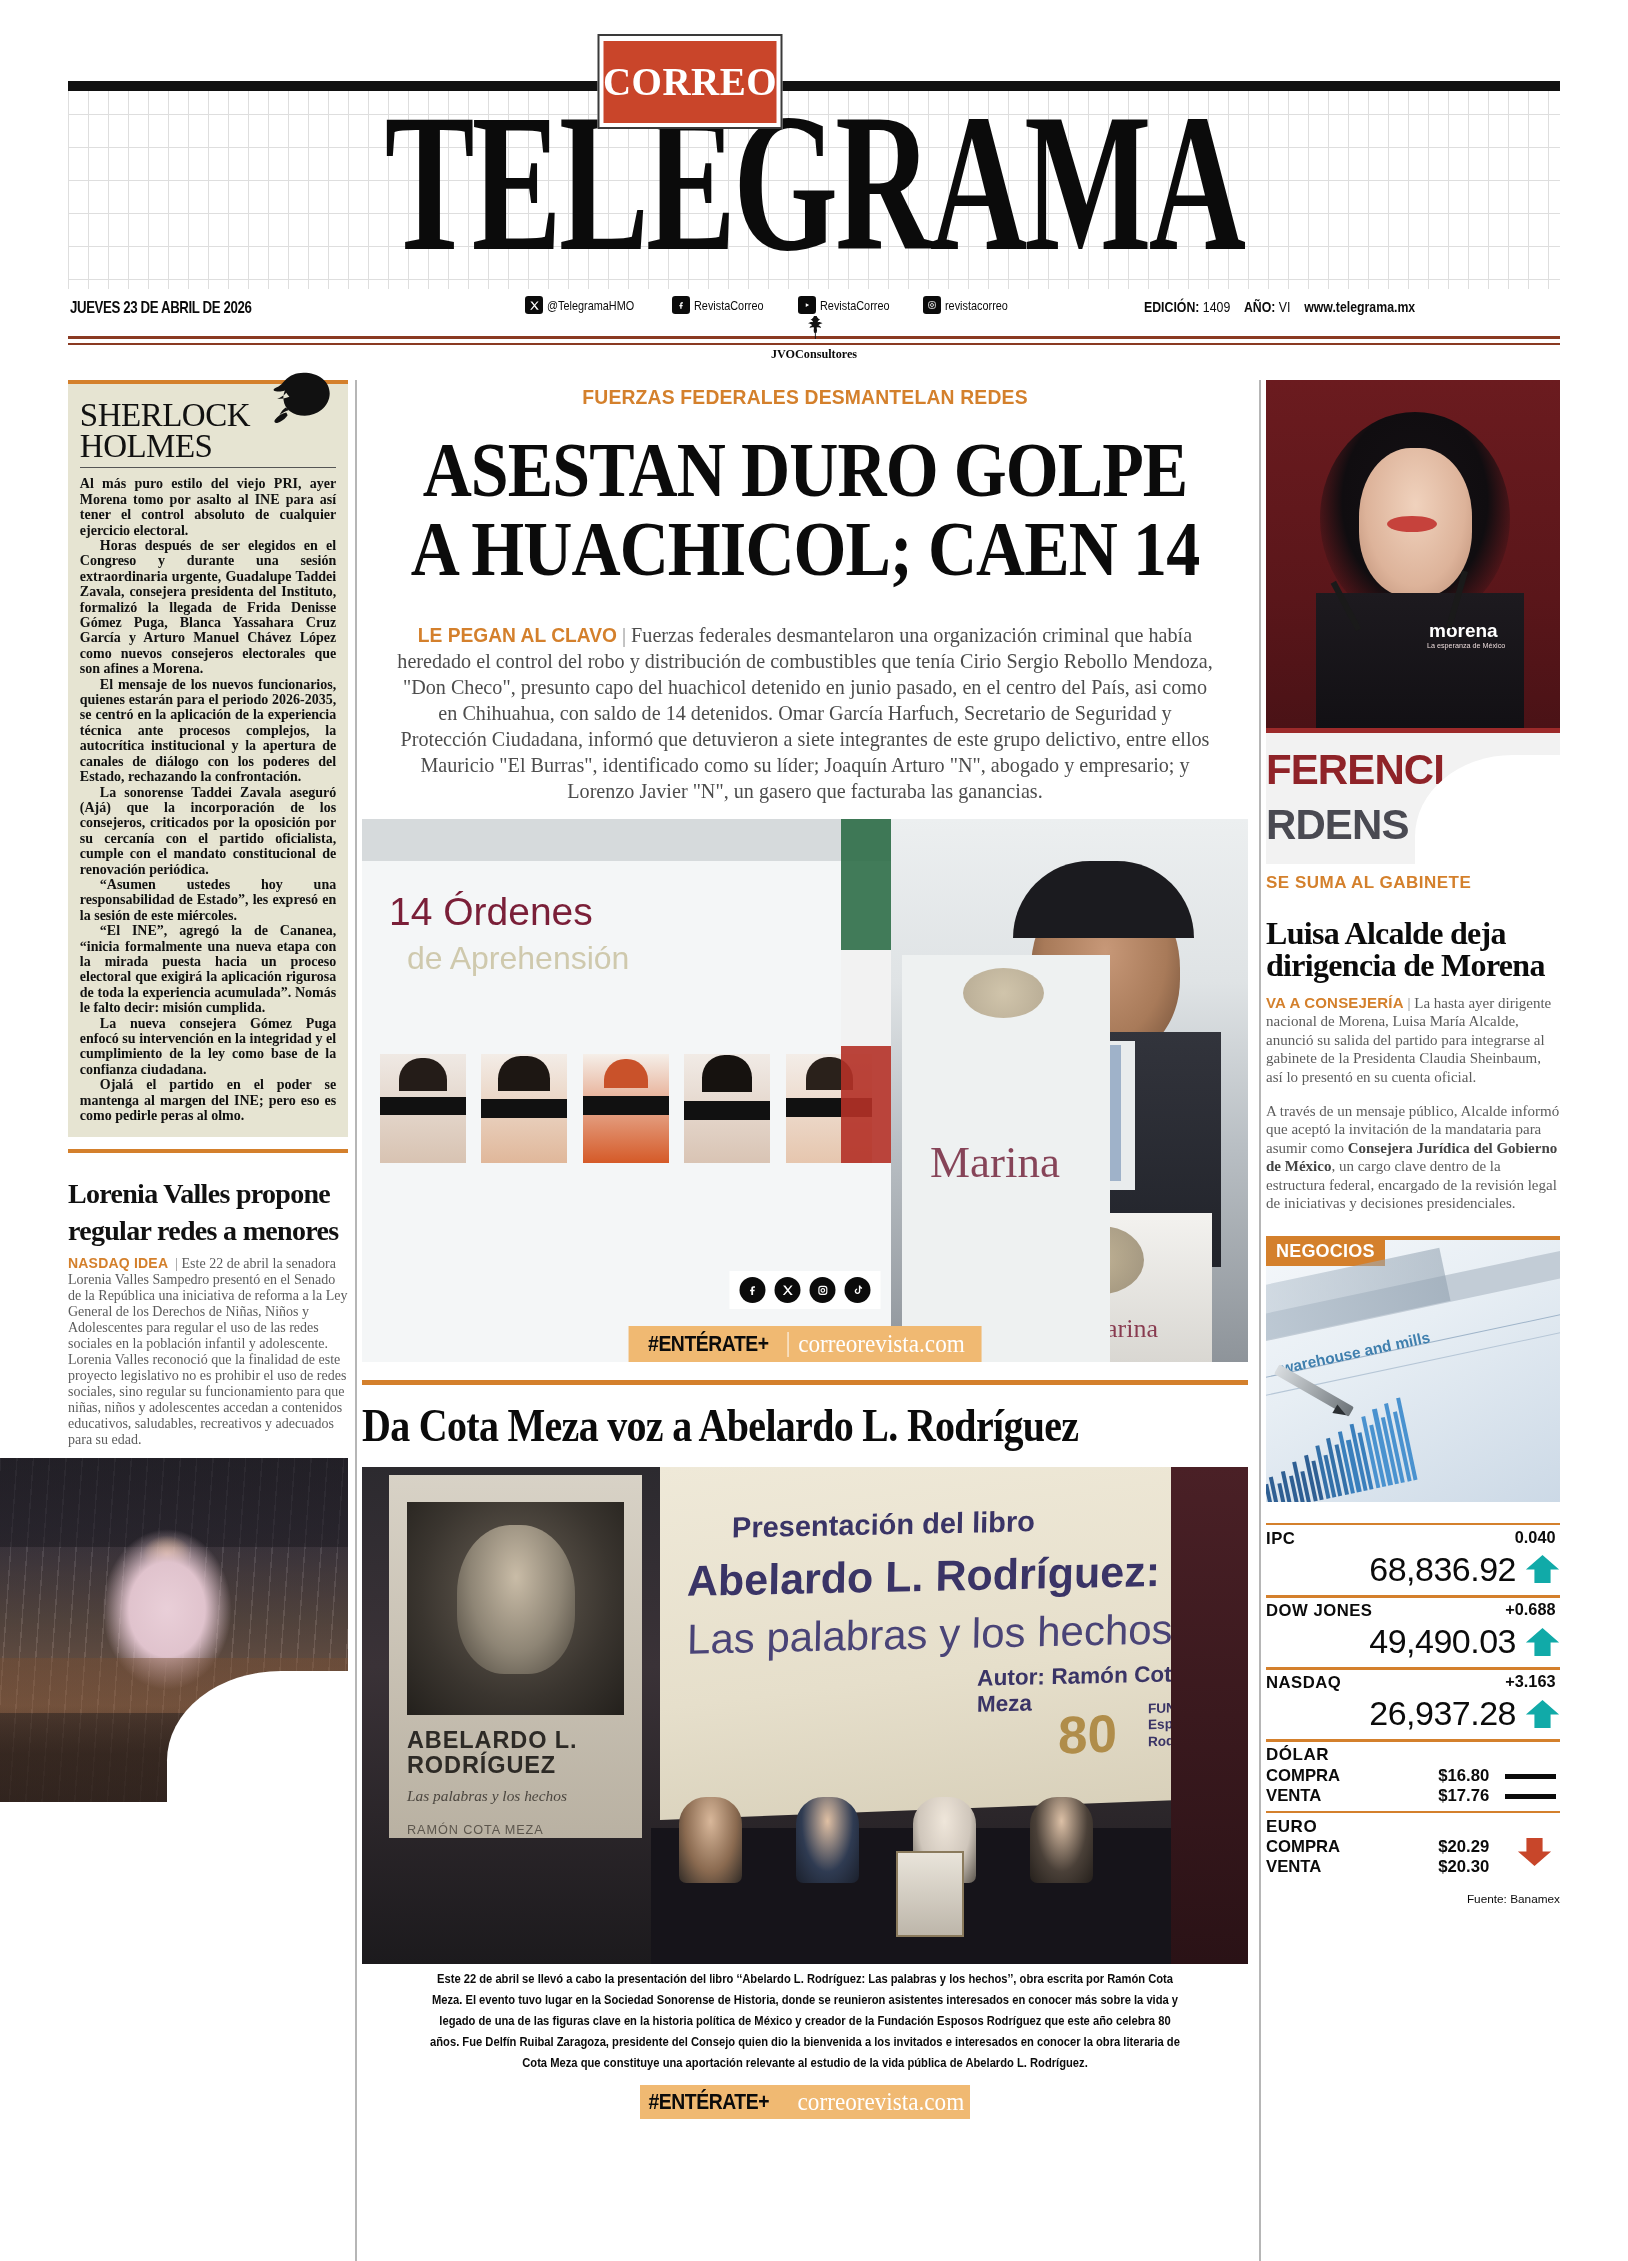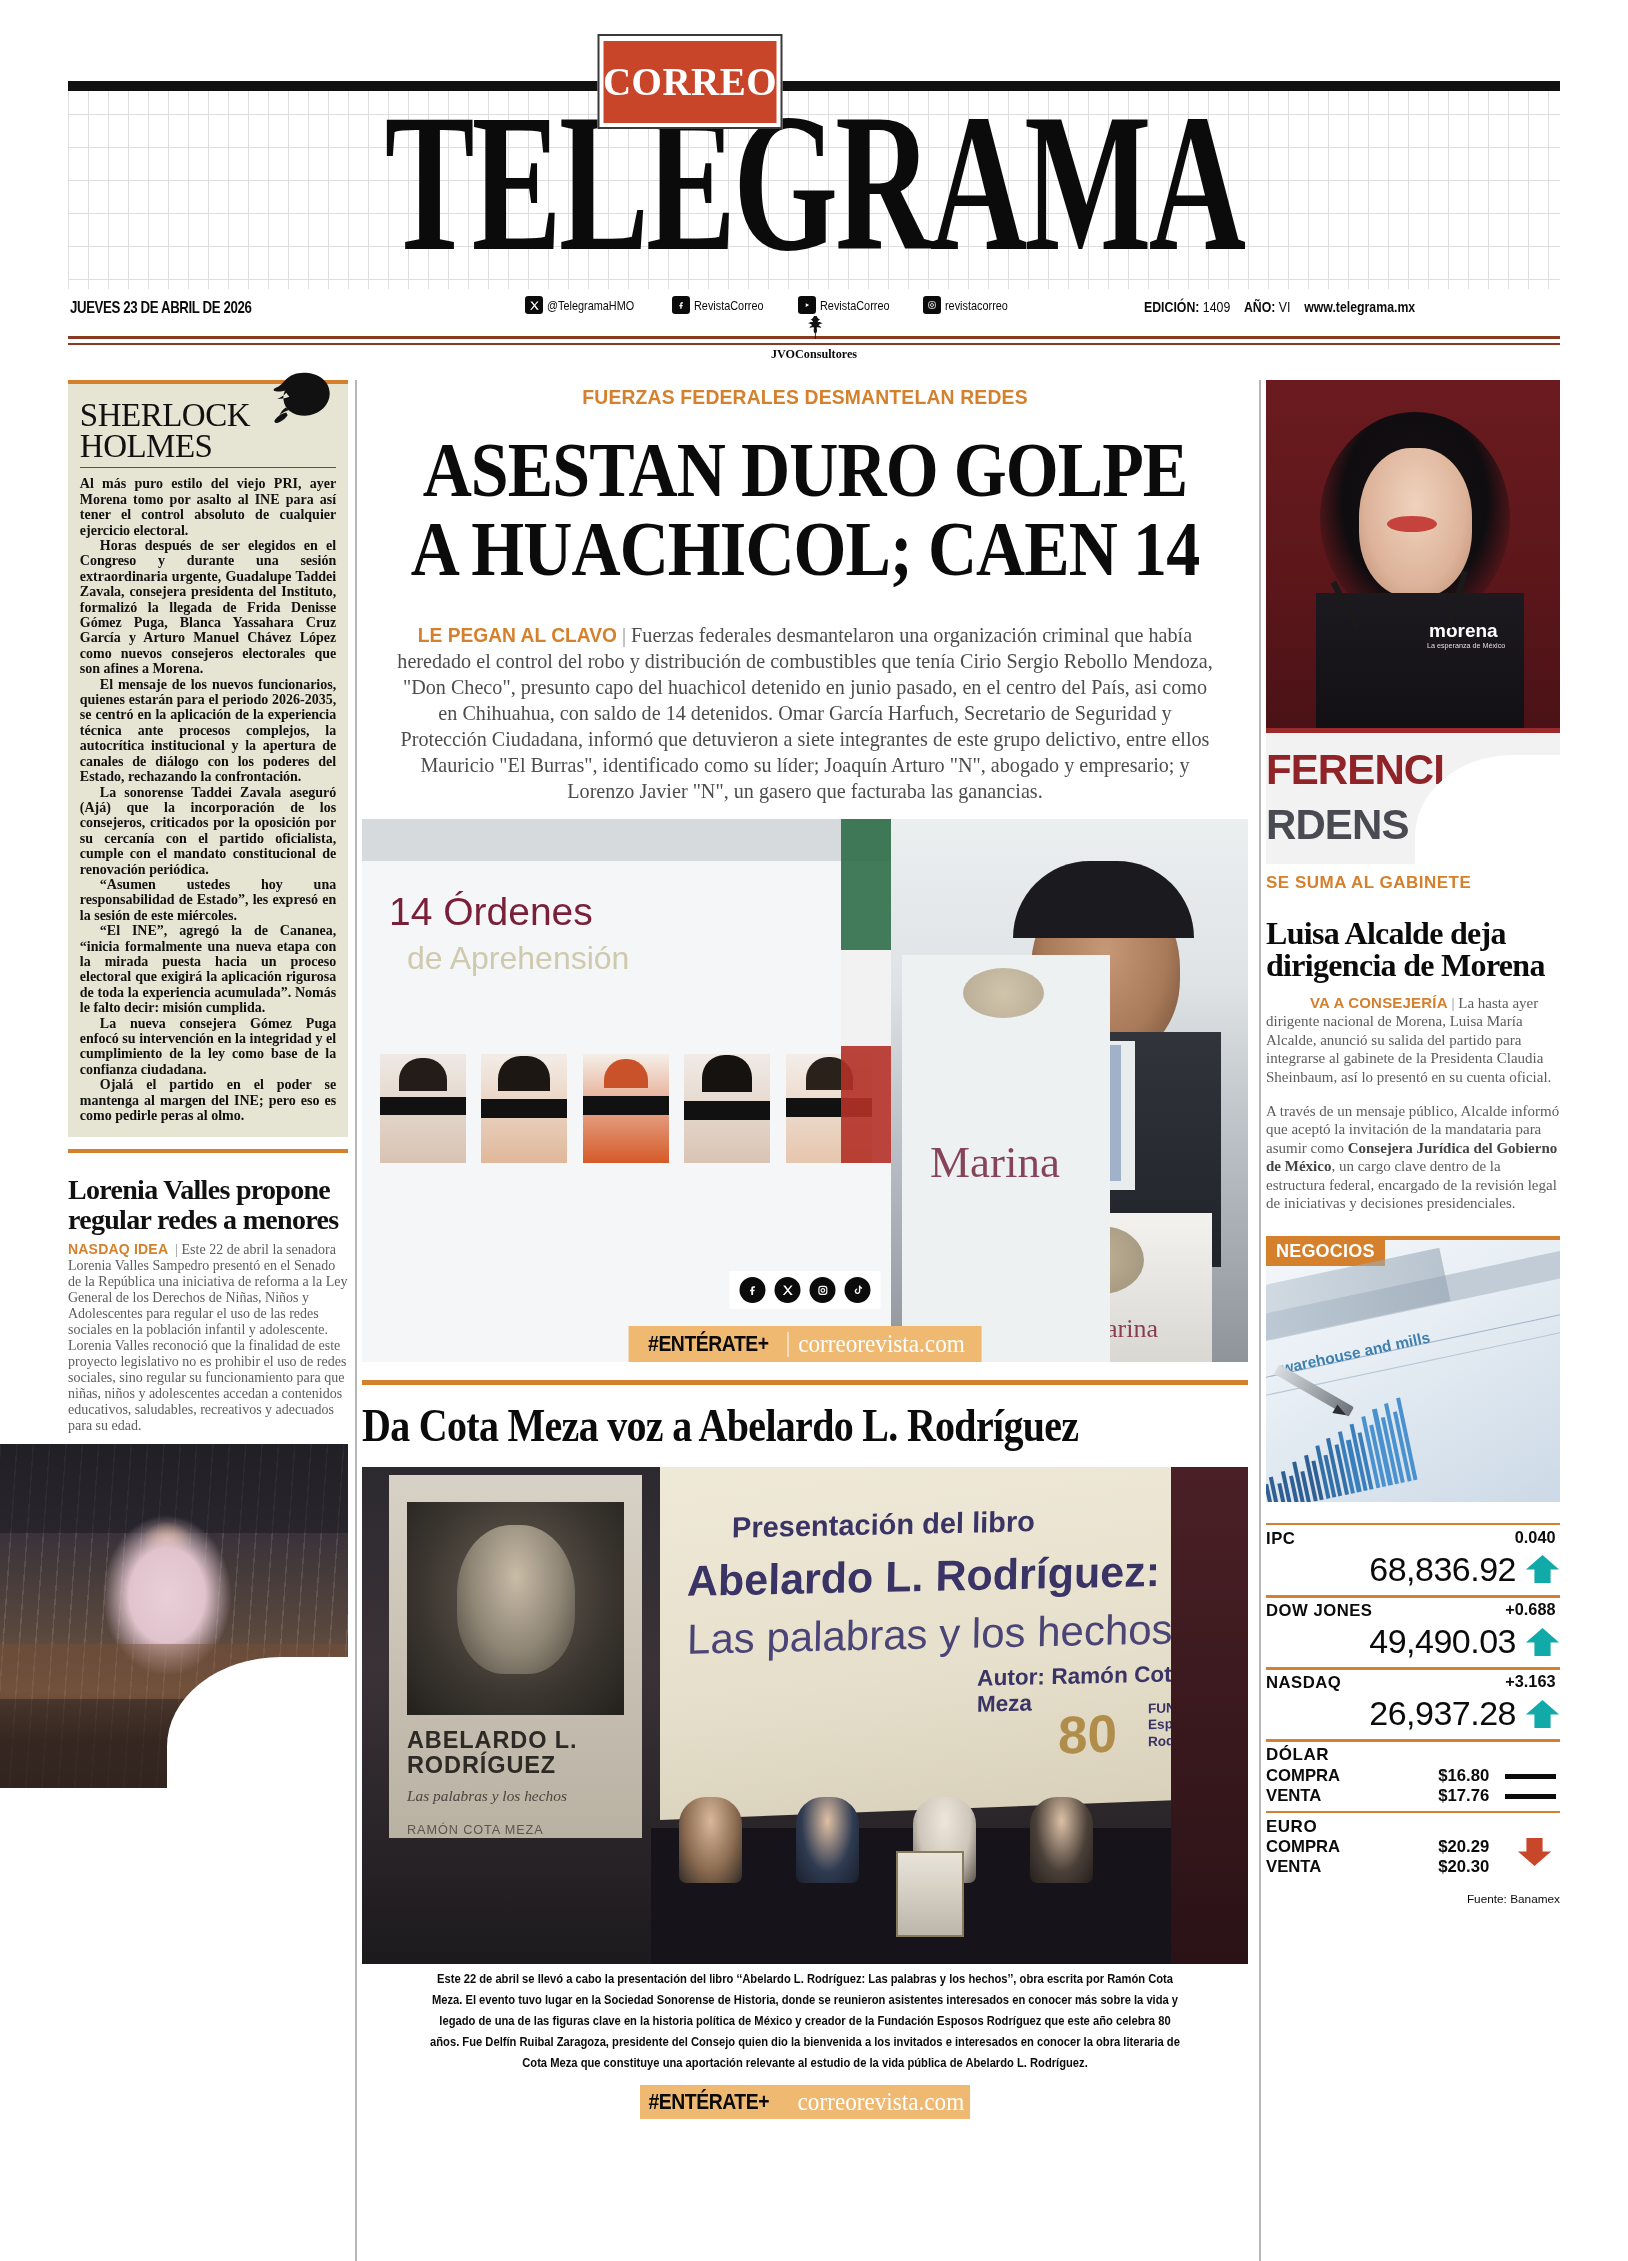--- a/index.html
+++ b/index.html
@@ -131,21 +131,21 @@
     font-family:"Liberation Serif", serif; font-weight:700;
     font-size:14px; line-height:15.4px; color:#111;
     text-align:justify; hyphens:auto;
   }
   .sherlock p + p { text-indent:20px; }
 
   .hr-orange { height:4.1px; background:#d4802c; margin:11.8px 0 8.1px 0; }
 
   .valles-title {
     font-family:"Liberation Serif", serif; font-weight:700;
-    font-size:28px; line-height:30px; color:#111; letter-spacing:-0.7px;
+    font-size:28px; line-height:37px; color:#111; letter-spacing:-0.7px;
     margin-bottom:6.3px;
     margin-top:22px;
   }
   .valles-body {
     font-family:"Liberation Serif", serif;
     font-size:14px; line-height:16px; color:#5c5c5c;
   }
   .kicker-orange {
     font-family:"Liberation Sans", sans-serif; font-weight:700;
     color:#d4802c; font-size:14px; letter-spacing:0.2px;
@@ -254,21 +254,21 @@
     font-size:32px; line-height:32px; color:#0b0b0b; letter-spacing:-0.7px;
   }
   .r-body {
     margin-top:12.7px;
     font-family:"Liberation Serif", serif;
     font-size:15px; line-height:18.5px; color:#5c5c5c;
   }
   .r-body b { color:#444; font-weight:700; }
   .r-kicker-inline {
     font-family:"Liberation Sans", sans-serif; font-weight:700;
-    font-size:15px; color:#d4802c; letter-spacing:0.2px;margin-left:44px;
+    font-size:15px; color:#d4802c; letter-spacing:0.2px;
   }
 
   .neg-wrap { position:relative; margin-top:23.5px; }
   .neg-rule { height:4.1px; background:#d4802c; }
   .neg-badge {
     position:absolute; left:0; top:0;
     background:#d4802c; color:#fff;
     font-family:"Liberation Sans", sans-serif; font-weight:700;
     font-size:18px; padding:4.5px 10px; letter-spacing:0.2px;
   }

